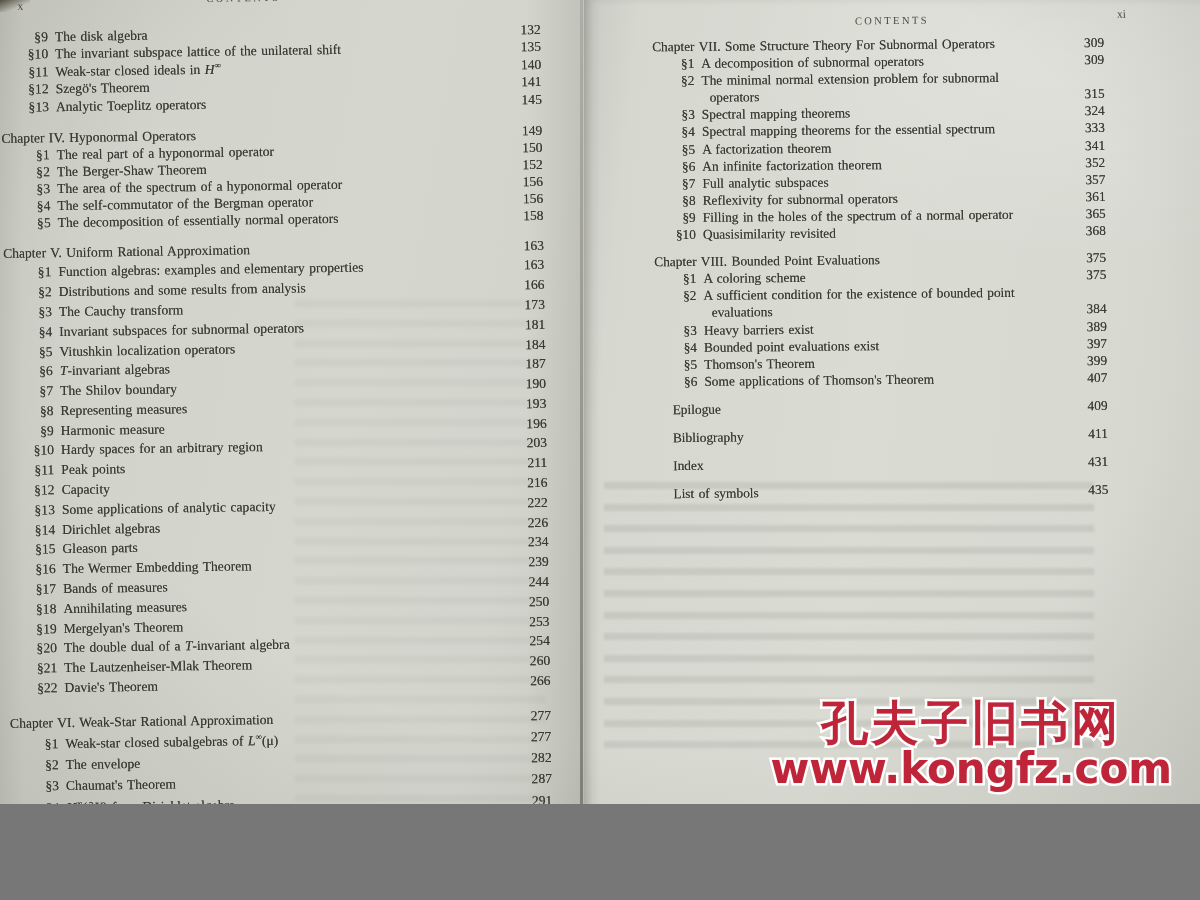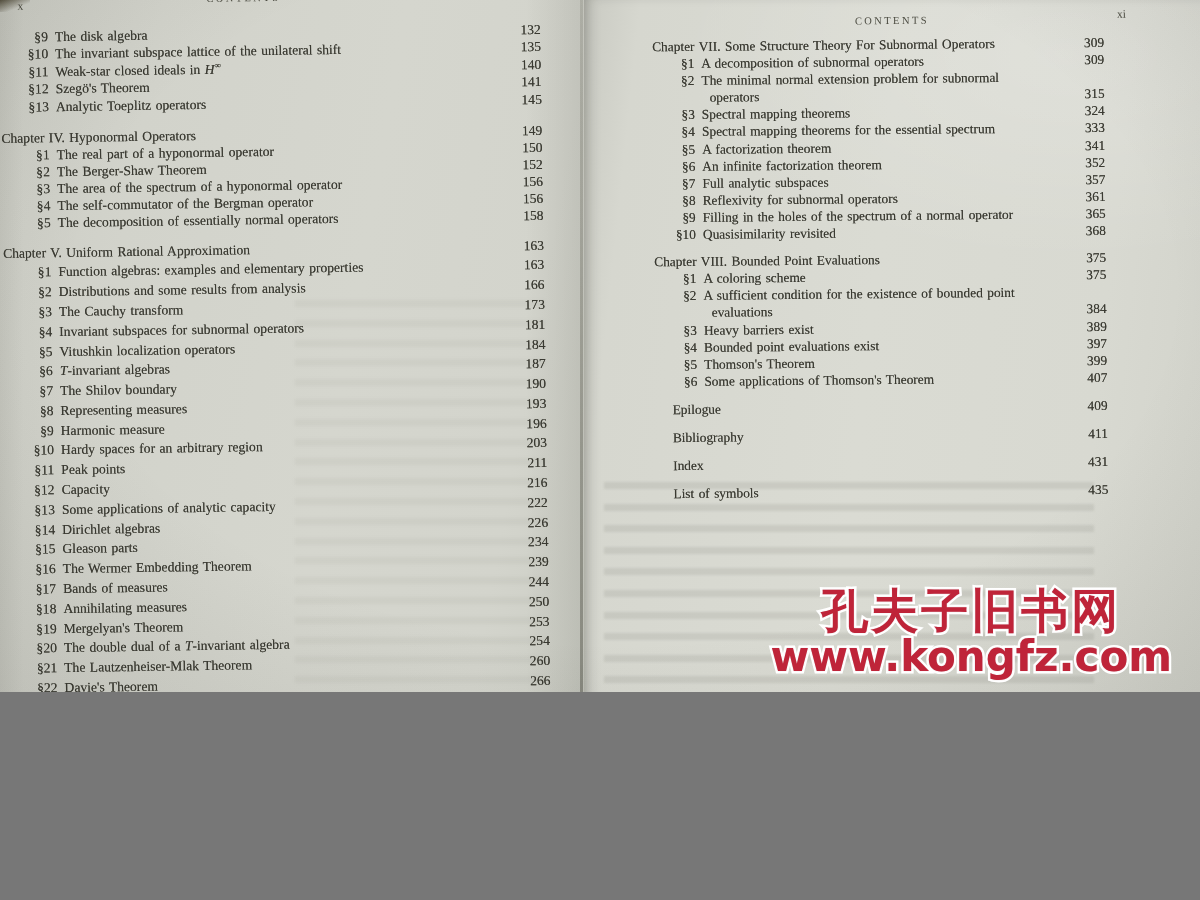--- a/index.html
+++ b/index.html
@@ -1,16 +1,16 @@
 <!DOCTYPE html>
 <html><head>
 <meta charset="utf-8">
 <style>
   html,body{margin:0;padding:0;background:#777;}
-  .photo{position:relative;width:1200px;height:692px;overflow:hidden;
+  .photo{position:relative;width:1200px;height:804px;overflow:hidden;
          font-family:"Liberation Serif","DejaVu Serif",serif;}
 
   
   .page{position:absolute;top:0;height:900px;overflow:hidden;}
   #left-page{left:0;width:584px;
     background:linear-gradient(100deg,#cbccc4 0%,#d2d3cb 22%,#d5d6ce 55%,#d3d4cc 80%,#caccc3 100%);}
   #left-page::after{content:"";position:absolute;inset:0;
     background:linear-gradient(to right,rgba(60,60,50,.07),rgba(60,60,50,0) 4%,rgba(60,60,50,0) 90%,rgba(50,50,42,.10) 99%);}
   #right-page{left:584px;width:616px;
     background:

